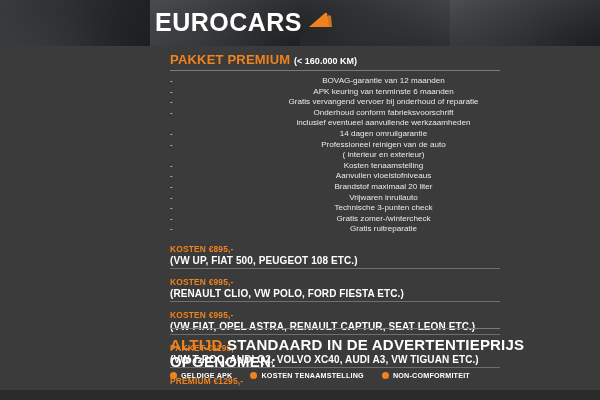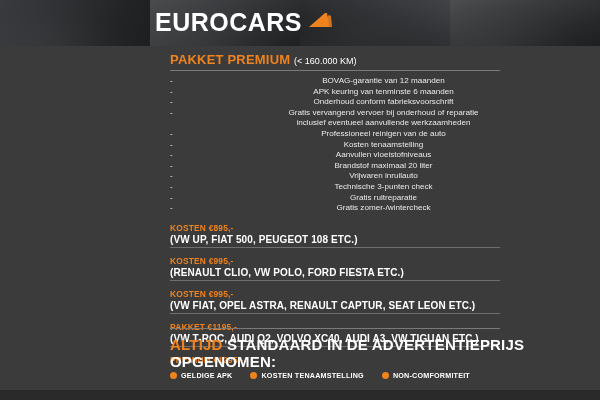--- a/index.html
+++ b/index.html
@@ -81,21 +81,21 @@
   .pakket-title {
     margin-top: 4px;
     font-size: 13px;
     font-weight: 700;
     color: #f0831e;
     letter-spacing: .2px;
   }
   .pakket-title .km {
     color: #ffffff;
     font-size: 9px;
-    font-weight: 400;
+    font-weight: 700;
     letter-spacing: 0;
   }
   .rule {
     margin-top: 3px;
     width: 330px;
     height: 1px;
     background: #7a7a7a;
   }
   ul.features {
     list-style: none;
@@ -219,31 +219,33 @@
 
       <div class="pakket-title">
         <span>PAKKET PREMIUM</span>
         <span class="km">(&lt; 160.000 KM)</span>
       </div>
       <div class="rule"></div>
 
       <ul class="features">
         <li>BOVAG-garantie van 12 maanden</li>
         <li>APK keuring van tenminste 6 maanden</li>
+        <li>Gratis vervangend vervoer bij onderhoud of reparatie</li>
         <li>Onderhoud conform fabrieksvoorschrift</li>
-        <li>Gratis vervangend vervoer bij onderhoud of reparatie</li>
         <li class="sub">inclusief eventueel aanvullende werkzaamheden</li>
+        <li>14 dagen omruilgarantie</li>
         <li>Professioneel reinigen van de auto</li>
+        <li class="sub">( interieur en exterieur)</li>
         <li>Kosten tenaamstelling</li>
         <li>Aanvullen vloeistofniveaus</li>
         <li>Brandstof maximaal 20 liter</li>
         <li>Vrijwaren inruilauto</li>
         <li>Technische 3-punten check</li>
+        <li>Gratis zomer-/wintercheck</li>
         <li>Gratis ruitreparatie</li>
-        <li>Gratis zomer-/wintercheck</li>
       </ul>
 
       <div class="prices">
         <div class="price-block">
           <div class="price-label">KOSTEN €895,-</div>
           <div class="price-cars">(VW UP, FIAT 500, PEUGEOT 108 ETC.)</div>
           <div class="price-rule"></div>
         </div>
         <div class="price-block">
           <div class="price-label">KOSTEN €995,-</div>

